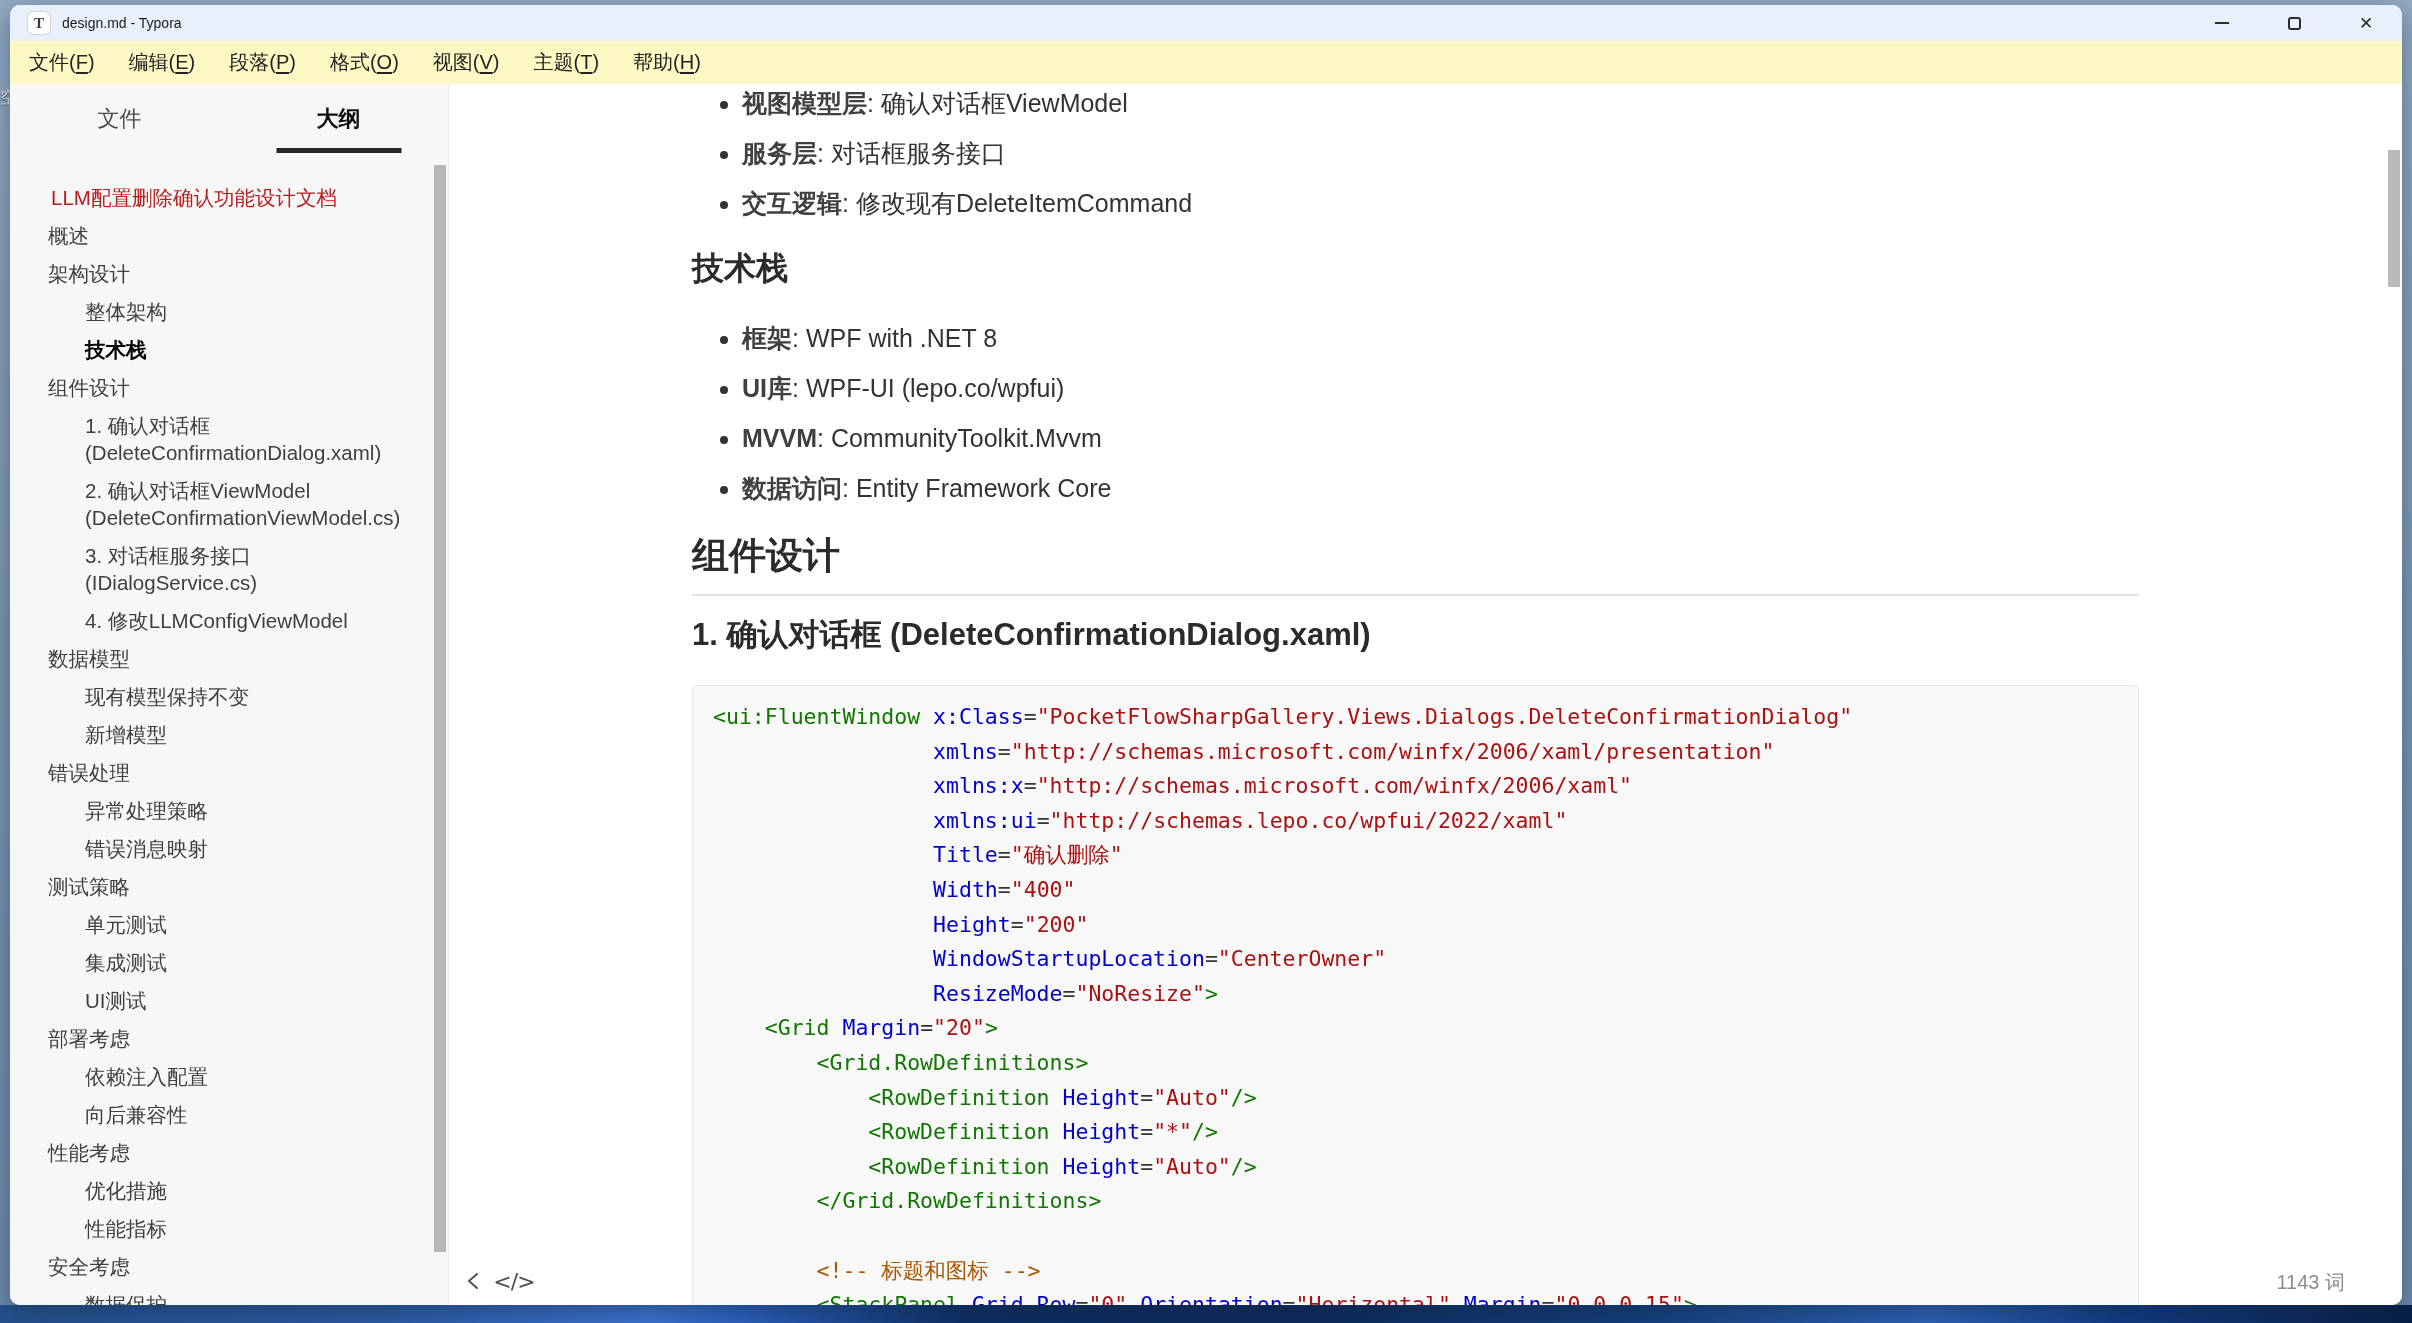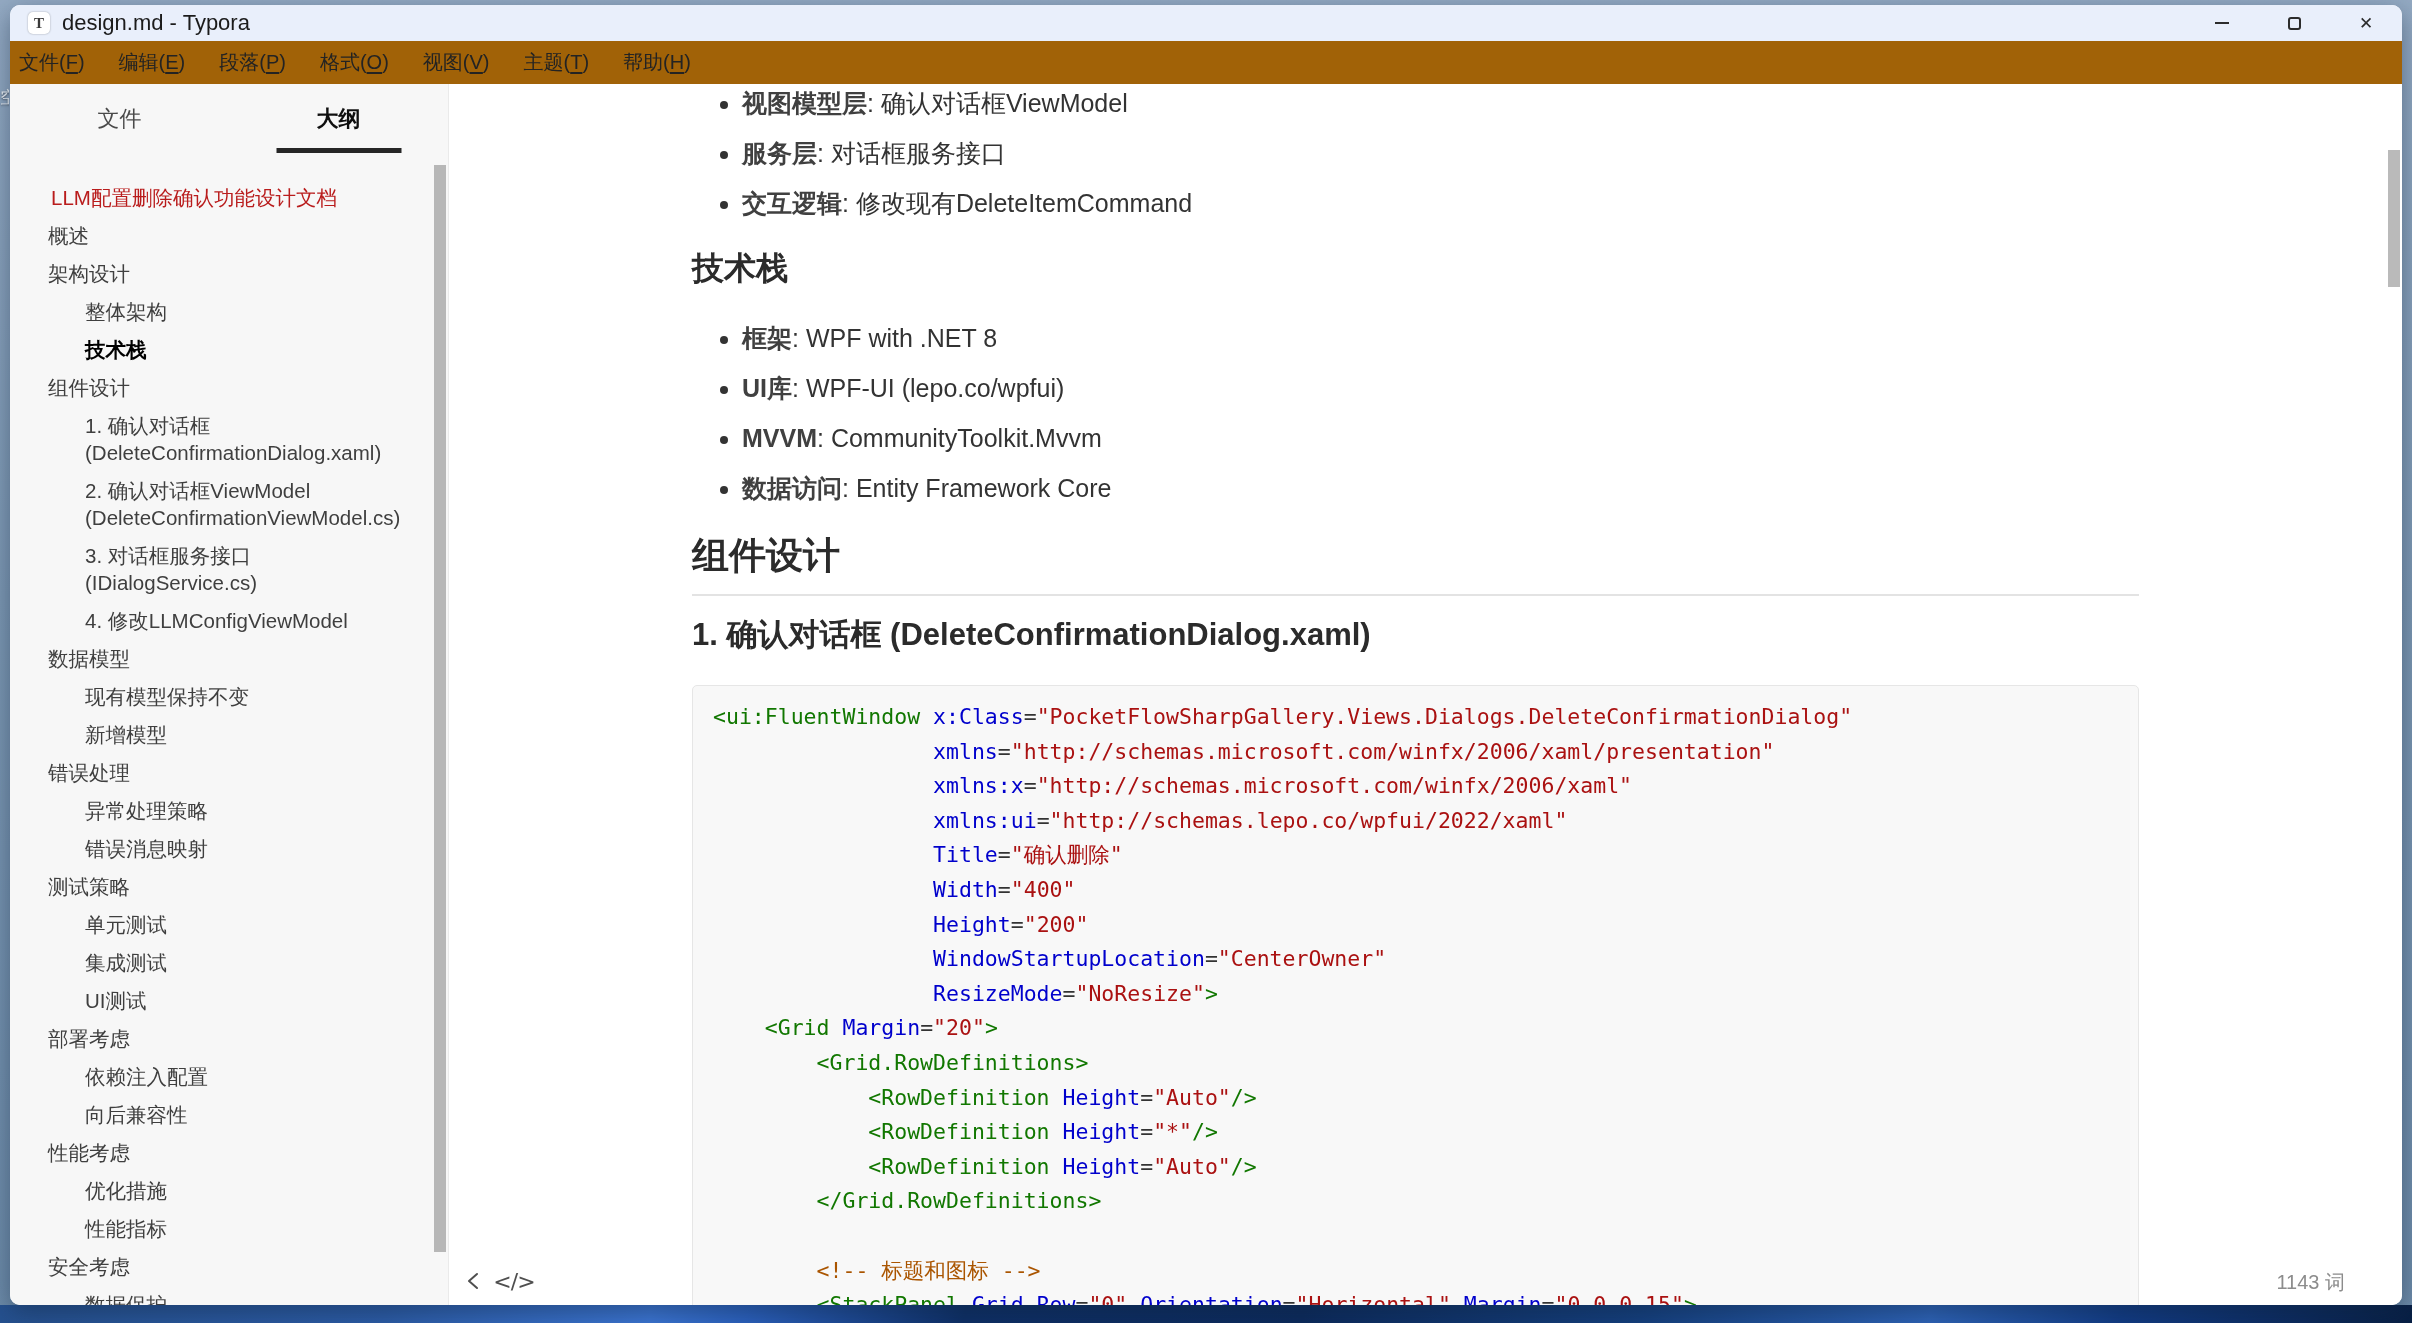--- a/index.html
+++ b/index.html
@@ -13,27 +13,27 @@
   .taskbar{position:absolute;left:0;bottom:0;width:100%;height:18px;
     background:linear-gradient(97deg,#26518f 0%,#2d5da8 16%,#3d77d6 27%,#2c62c0 31%,#0e2f66 40%,#0c2a5c 54%,#15407f 68%,#2f65ba 80%,#123c86 88%,#081f44 100%);}
   
   .window{position:absolute;left:10px;top:5px;width:2392px;height:1300px;background:#fff;
           border-radius:10px;overflow:hidden;box-shadow:0 8px 26px rgba(15,35,60,.45);
           display:flex;flex-direction:column;}
   .titlebar{height:36px;background:#e9effb;display:flex;align-items:center;flex:none;position:relative;}
   .app-icon{width:22px;height:22px;margin-left:18px;background:#fff;border-radius:5px;
             box-shadow:0 0 2px rgba(0,0,0,.35);display:flex;align-items:center;justify-content:center;
             font-family:"Liberation Serif",serif;font-size:15px;font-weight:700;color:#3a3a3a;}
-  .win-title{margin-left:12px;font-size:22px;color:#1b1b1b;}
+  .win-title{margin-left:12px;font-size:14px;color:#1b1b1b;}
   .win-controls{position:absolute;right:0;top:0;height:36px;display:flex;}
   .win-btn{width:72px;height:36px;display:flex;align-items:center;justify-content:center;color:#2c2c2c;}
   .glyph-min{width:14px;border-top:2px solid #2c2c2c;display:block;}
   .glyph-max{width:13px;height:13px;border:2px solid #2c2c2c;border-radius:3px;display:block;}
   .glyph-close{font-size:17px;line-height:1;}
-  .menubar{height:43px;background:#a16207;display:flex;align-items:center;flex:none;text-align:center;}
+  .menubar{height:43px;background:#fef9c3;display:flex;align-items:center;padding-left:10px;flex:none;text-align:center;}
   .menu-item{font-size:20px;color:#232323;padding:4px 9px;margin-right:16px;white-space:nowrap;}
   .menu-item u{text-underline-offset:3px;}
   .winbody{flex:1;display:flex;min-height:0;}
   
   .sidebar{width:439px;flex:none;background:#f7f7f7;position:relative;overflow:hidden;
            border-right:1px solid rgba(0,0,0,.05);}
   .tabs{height:70px;display:flex;position:relative;}
   .tab{width:50%;display:flex;align-items:center;justify-content:center;font-size:22px;color:#4a4a4a;}
   .tab.active{font-weight:700;color:#0f0f0f;}
   .tab-underline{position:absolute;bottom:1px;left:75%;transform:translateX(-50%);width:125px;height:5px;background:#262626;}

